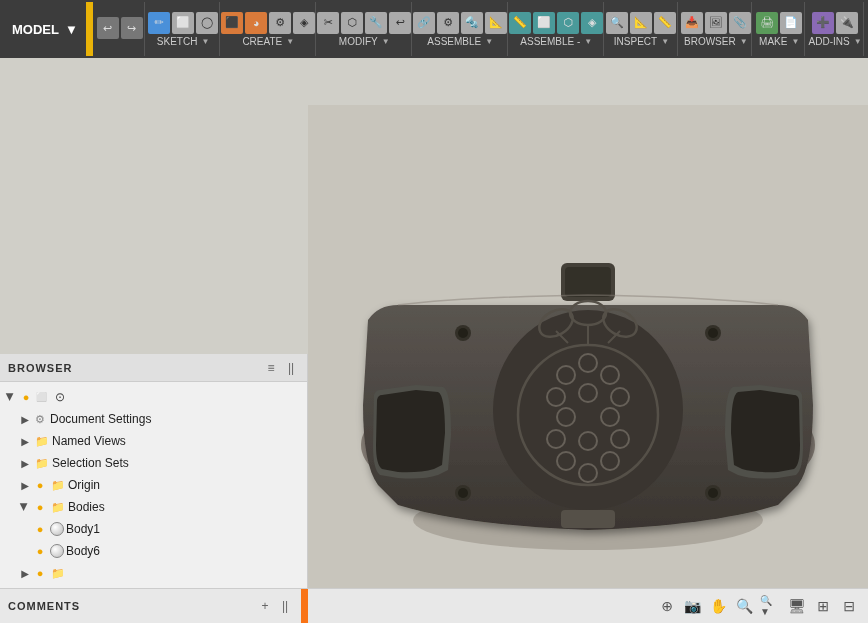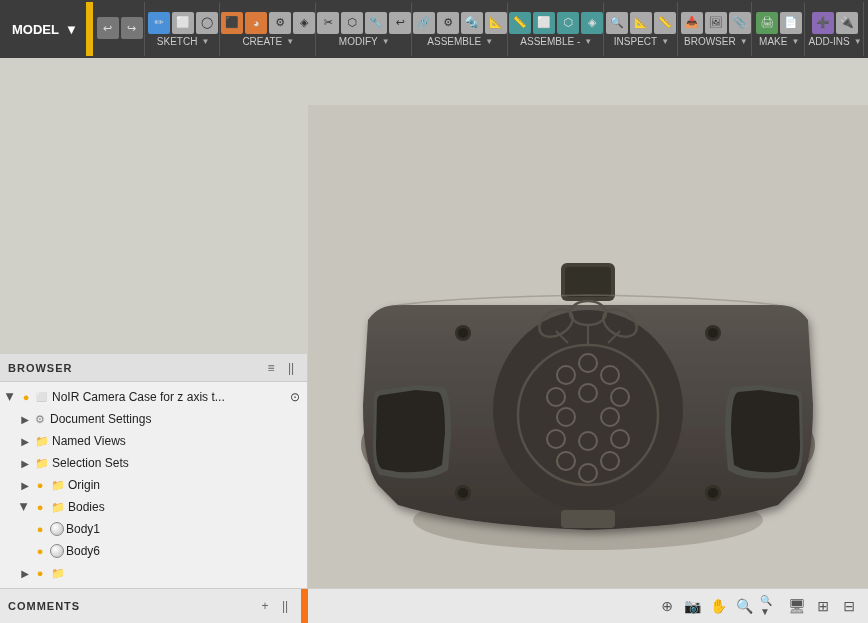--- a/index.html
+++ b/index.html
@@ -364,21 +364,20 @@
         <div class="browser-icon">≡</div>
         <div class="browser-icon">||</div>
       </div>
     </div>
     <div id="browser-tree">
 
       <div class="tree-item">
         <div class="tree-arrow down">▶</div>
         <div class="tree-eye">●</div>
         <div class="tree-settings-icon" style="margin-right:2px; color:#999; font-size:9px;">⬜</div>
-        <div class="tree-label">NoIR Camera Case for z axis t...</div>
         <div class="tree-target" style="color:#444; font-size:12px;">⊙</div>
       </div>
 
       <div class="tree-item indent-1">
         <div class="tree-arrow right">▶</div>
         <div class="tree-settings-icon">⚙</div>
         <div class="tree-label">Document Settings</div>
       </div>
 
       <div class="tree-item indent-1">

